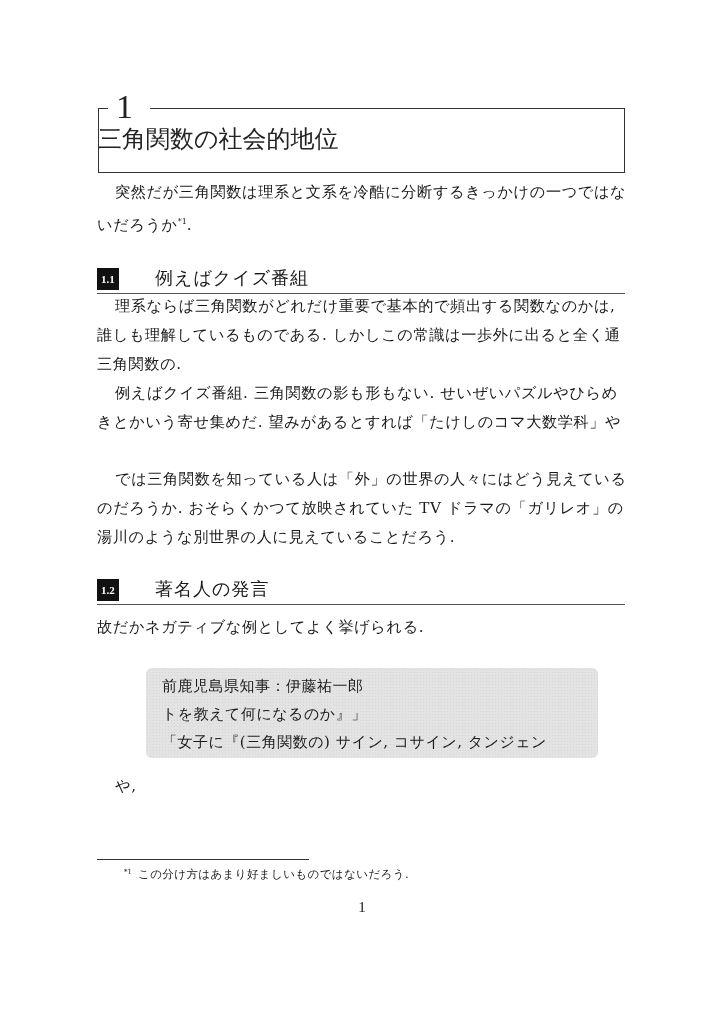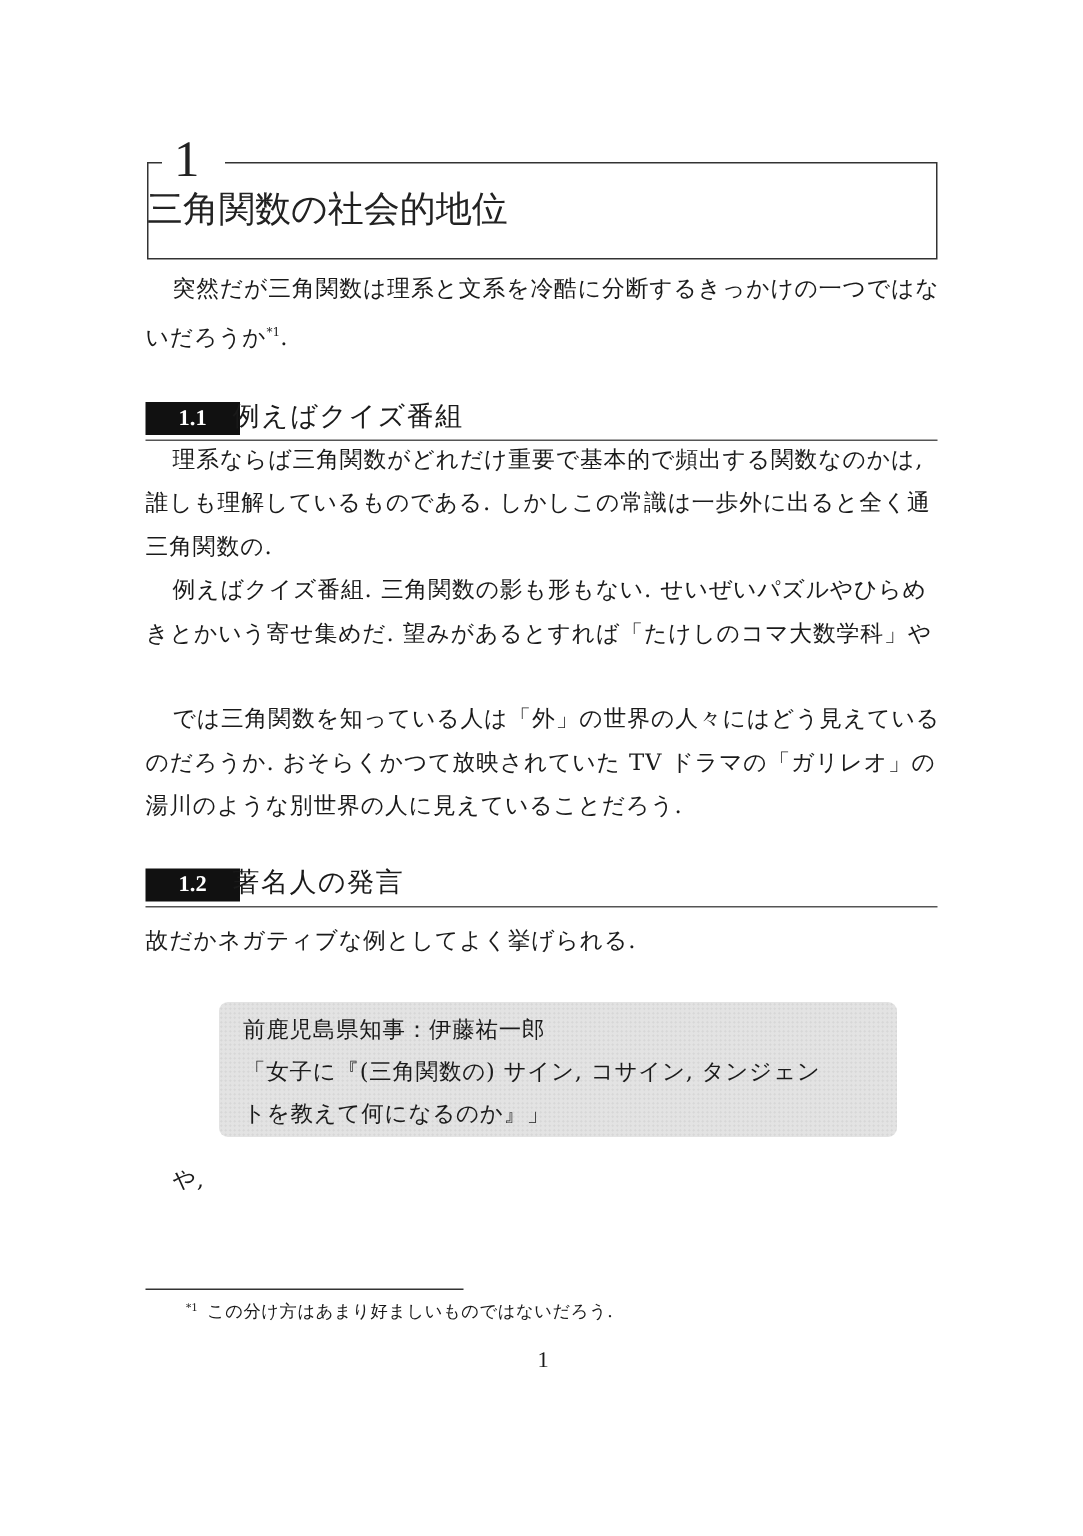--- a/index.html
+++ b/index.html
@@ -30,22 +30,22 @@
       letter-spacing: 0.6px; text-align: justify;
     }
     .para .ln { display: block; white-space: nowrap; }
     .indent { padding-left: 18px; }
     sup { font-size: 8px; vertical-align: 6px; letter-spacing: 0; }
     .sec-head {
       left: 97px; width: 528px; height: 30px;
       border-bottom: 1px solid #555;
     }
     .sec-num {
-      position: absolute; left: 0; top: 5px; height: 22px; padding: 0 22px;
-      background: #111; color: #fff; font-size: 15px; line-height: 22px;
+      position: absolute; left: 0; top: 5px; height: 22px; padding: 0 4px;
+      background: #111; color: #fff; font-size: 11px; line-height: 22px;
       font-family: "Liberation Serif", serif; font-weight: bold;
     }
     .sec-title {
       position: absolute; left: 58px; top: 2px; font-size: 18px; line-height: 26px;
       letter-spacing: 1px;
     }
     .quote-box {
       left: 146px; top: 668px; width: 430px; height: 90px;
       background: #e3e3e3; border-radius: 6px;
       background-image: radial-gradient(#d6d6d6 0.6px, transparent 0.7px);
@@ -99,22 +99,22 @@
   <span class="sec-title">著名人の発言</span>
 </div>
 
 <div class="abs para" style="top:613px;">
   <span class="ln">故だかネガティブな例としてよく挙げられる.</span>
 </div>
 
 <div class="abs quote-box">
   <div class="quote-text">
     <div>前鹿児島県知事：伊藤祐一郎</div>
+    <div>トを教えて何になるのか』」</div>
     <div>「女子に『(三角関数の) サイン, コサイン, タンジェン</div>
-    <div>トを教えて何になるのか』」</div>
   </div>
 </div>
 
 <div class="abs para" style="top:772px;">
   <span class="ln indent">や,</span>
 </div>
 
 <div class="abs fn-rule"></div>
 <div class="abs footnote">
   <sup>*1</sup><span>この分け方はあまり好ましいものではないだろう.</span>

